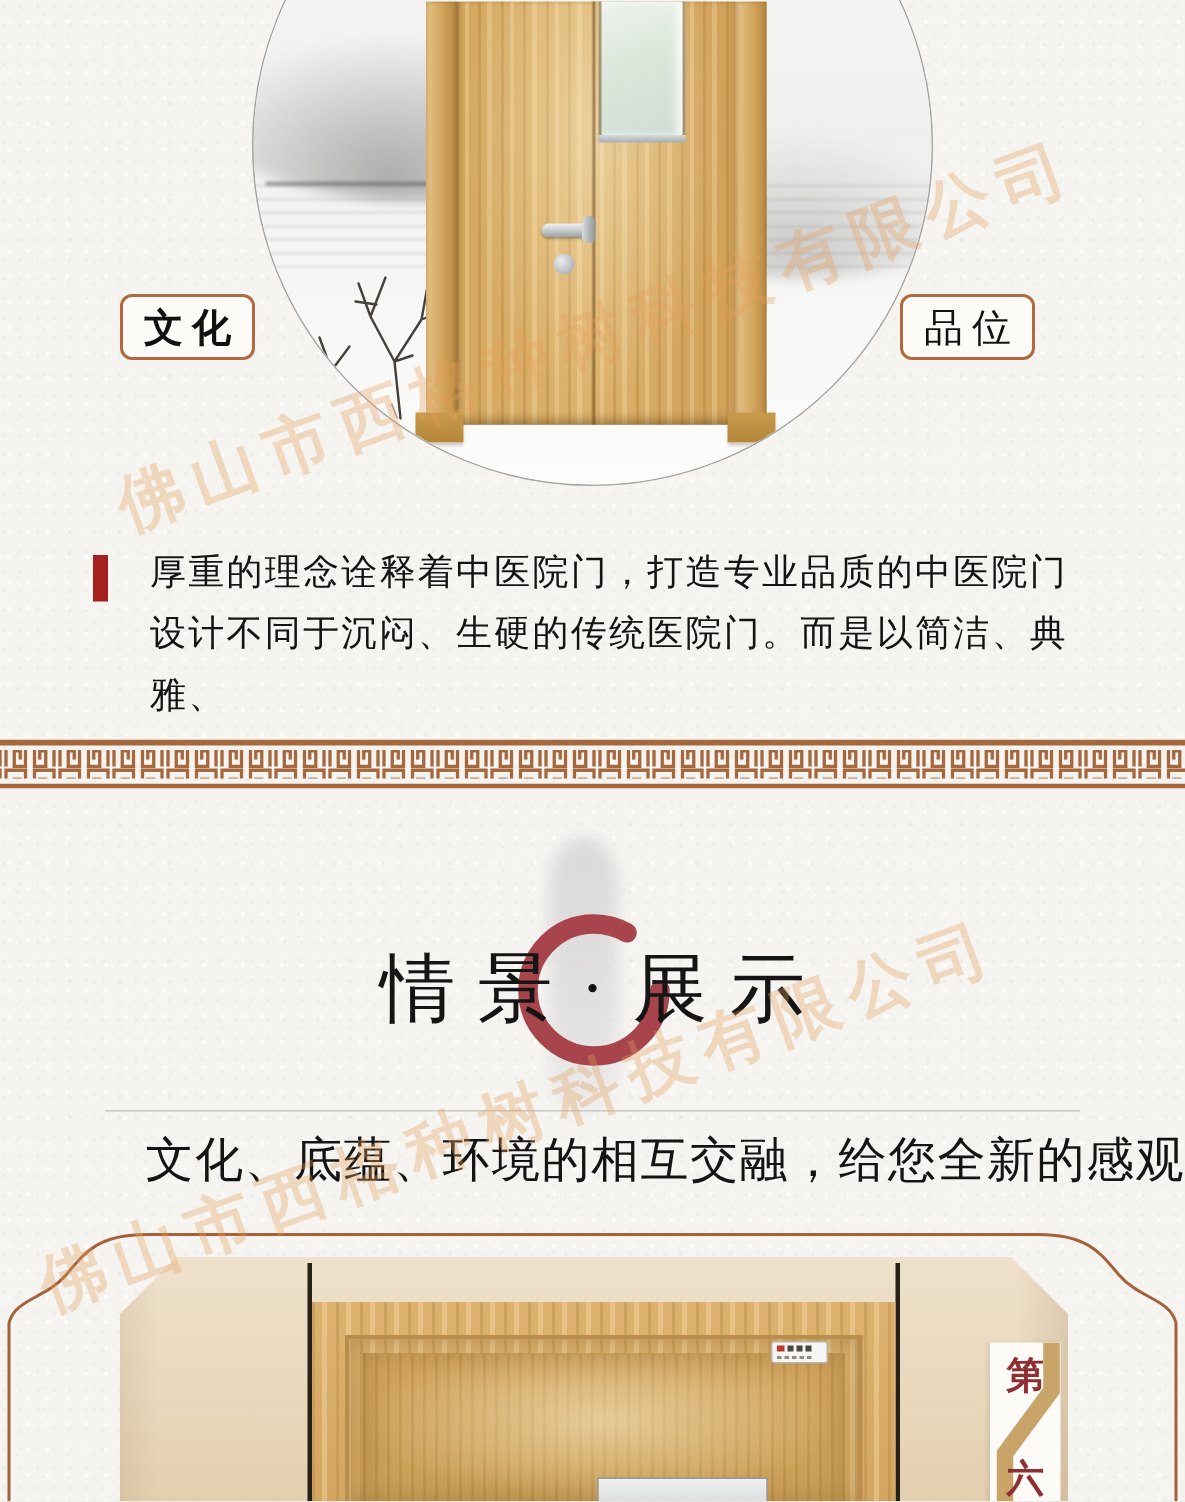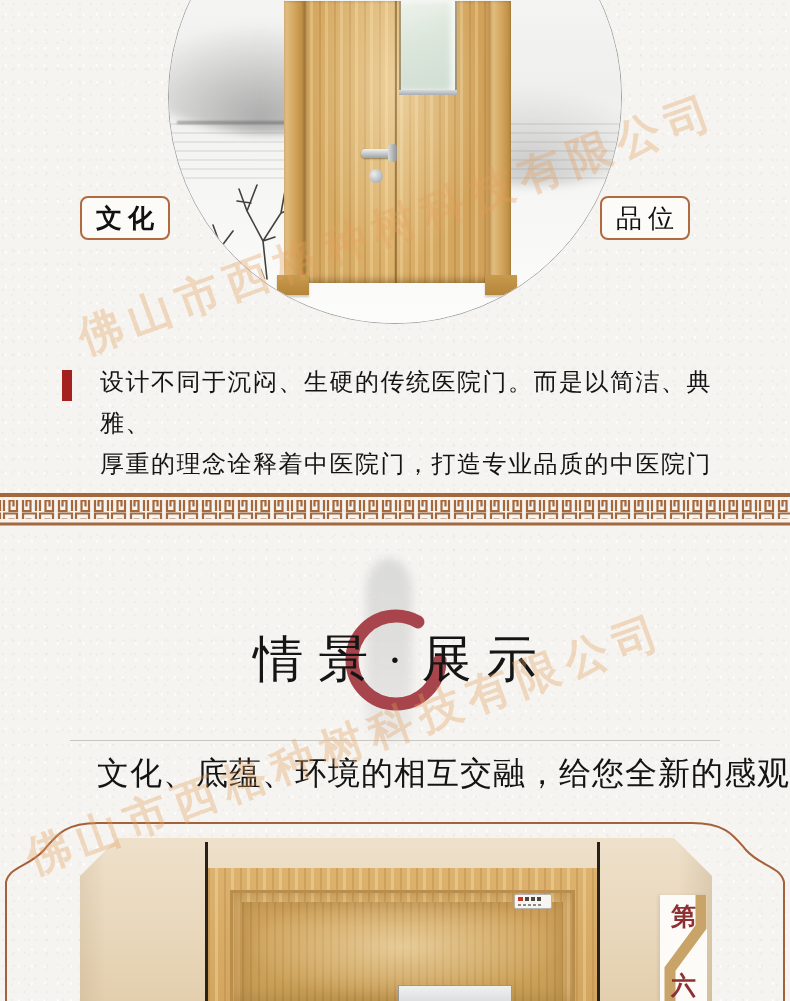--- a/index.html
+++ b/index.html
@@ -182,22 +182,22 @@
 
   <div class="tag tag-left">
     <span>文化</span>
   </div>
   <div class="tag tag-right">
     <span>品位</span>
   </div>
 
   <div class="desc">
     <span class="redbar"></span>
+    <p>厚重的理念诠释着中医院门，打造专业品质的中医院门</p>
     <p>设计不同于沉闷、生硬的传统医院门。而是以简洁、典雅、</p>
-    <p>厚重的理念诠释着中医院门，打造专业品质的中医院门</p>
   </div>
 
   <svg class="meander" width="790" height="33">
     <defs>
       <pattern id="mea" x="2" y="0" width="36" height="19" patternUnits="userSpaceOnUse">
         <g fill="none" stroke="#a5673c" stroke-width="2.2">
           <path d="M2,18 L2,1.5 L15,1.5 L15,18 L7.5,18 L7.5,7.5 L11.5,7.5 L11.5,13.5"></path>
           <path d="M34,18 L34,1.5 L21,1.5 L21,18 L28.5,18 L28.5,7.5 L24.5,7.5 L24.5,13.5"></path>
         </g>
       </pattern>

